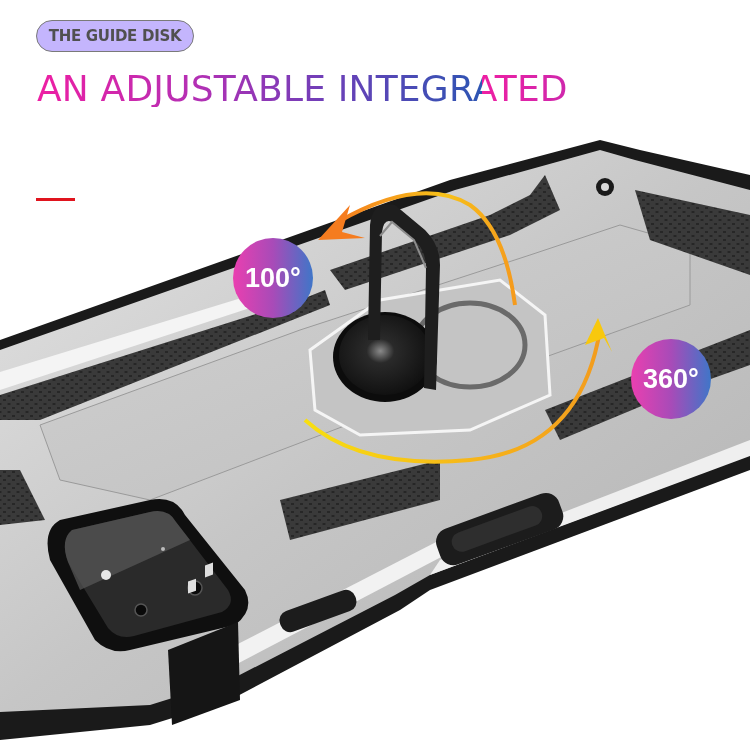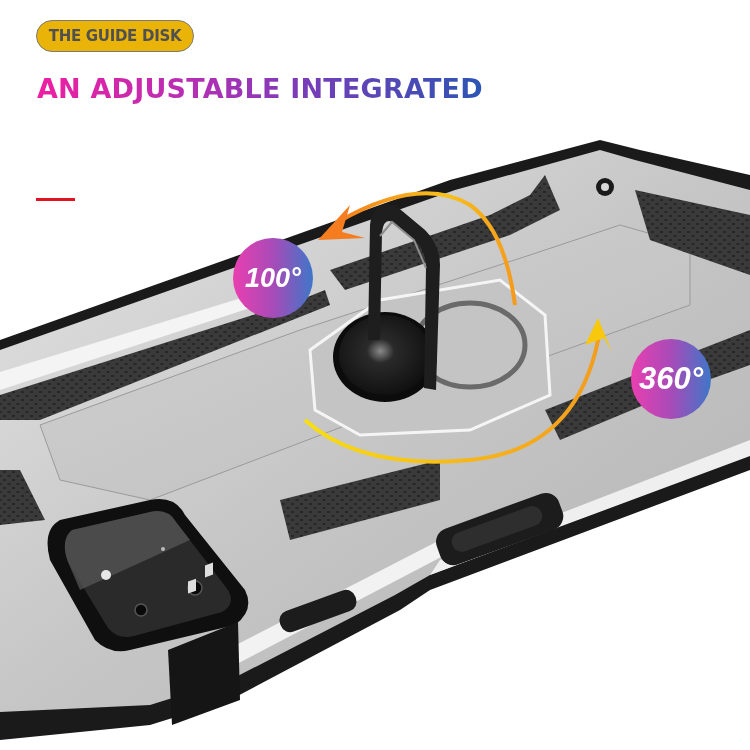--- a/index.html
+++ b/index.html
@@ -2,43 +2,42 @@
 <html><head>
 <meta charset="utf-8">
 <style>
   html, body { margin:0; padding:0; background:#ffffff; }
   body { width:750px; height:750px; position:relative; overflow:hidden; font-family:"DejaVu Sans", sans-serif; }
   .pill {
     position:absolute; left:36px; top:20px; width:158px; height:32px;
     border:1.5px solid #7a7a7a; border-radius:17px; box-sizing:border-box;
     display:flex; align-items:center; justify-content:center;
     color:#505050; font-weight:bold; font-size:15px; letter-spacing:-0.3px;
-    background:#eab308; z-index:5;
+    background:#c4b5fd; z-index:5;
   }
   .headline {
     position:absolute; left:37px; top:70px; z-index:5;
-    font-weight:bold; font-size:27px; line-height:37px; letter-spacing:0.2px;
+    font-weight:normal; font-size:36px; line-height:37px; letter-spacing:0.2px;
   }
   .headline div {
     background: linear-gradient(90deg, #ee1fa3 0%, #b52fb4 35%, #6e3fb8 65%, #2d55b3 100%);
     background-size: 445px 100%;
     -webkit-background-clip:text; background-clip:text; color:transparent;
     white-space:nowrap;
   }
   .red-rule { position:absolute; left:36px; top:198px; width:39px; height:3px; background:#e0141e; z-index:5; }
   .badge {
     position:absolute; border-radius:50%; z-index:6;
     background: linear-gradient(90deg, #ea3fb0 0%, #a84bb8 50%, #3f76c8 100%);
     color:#fff; font-weight:bold; display:flex; align-items:center; justify-content:center;
     font-family:"Liberation Sans", sans-serif;
     box-shadow: 0 0 0 0 rgba(0,0,0,0);
-    font-style: italic;
   }
   .badge-100 { left:233px; top:238px; width:80px; height:80px; font-size:27px; }
-  .badge-360 { left:631px; top:339px; width:80px; height:80px; font-size:31px; }
+  .badge-360 { left:631px; top:339px; width:80px; height:80px; font-size:27px; }
   svg.scene { position:absolute; left:0; top:0; z-index:1; }
   svg.arrows { position:absolute; left:0; top:0; z-index:4; pointer-events:none; }
 </style>
 </head>
 <body>
 
 <svg class="scene" width="750" height="750" viewBox="0 0 750 750">
   <defs>
     <linearGradient id="silver" x1="0" y1="0" x2="1" y2="1">
       <stop offset="0" stop-color="#e4e4e4"></stop>

